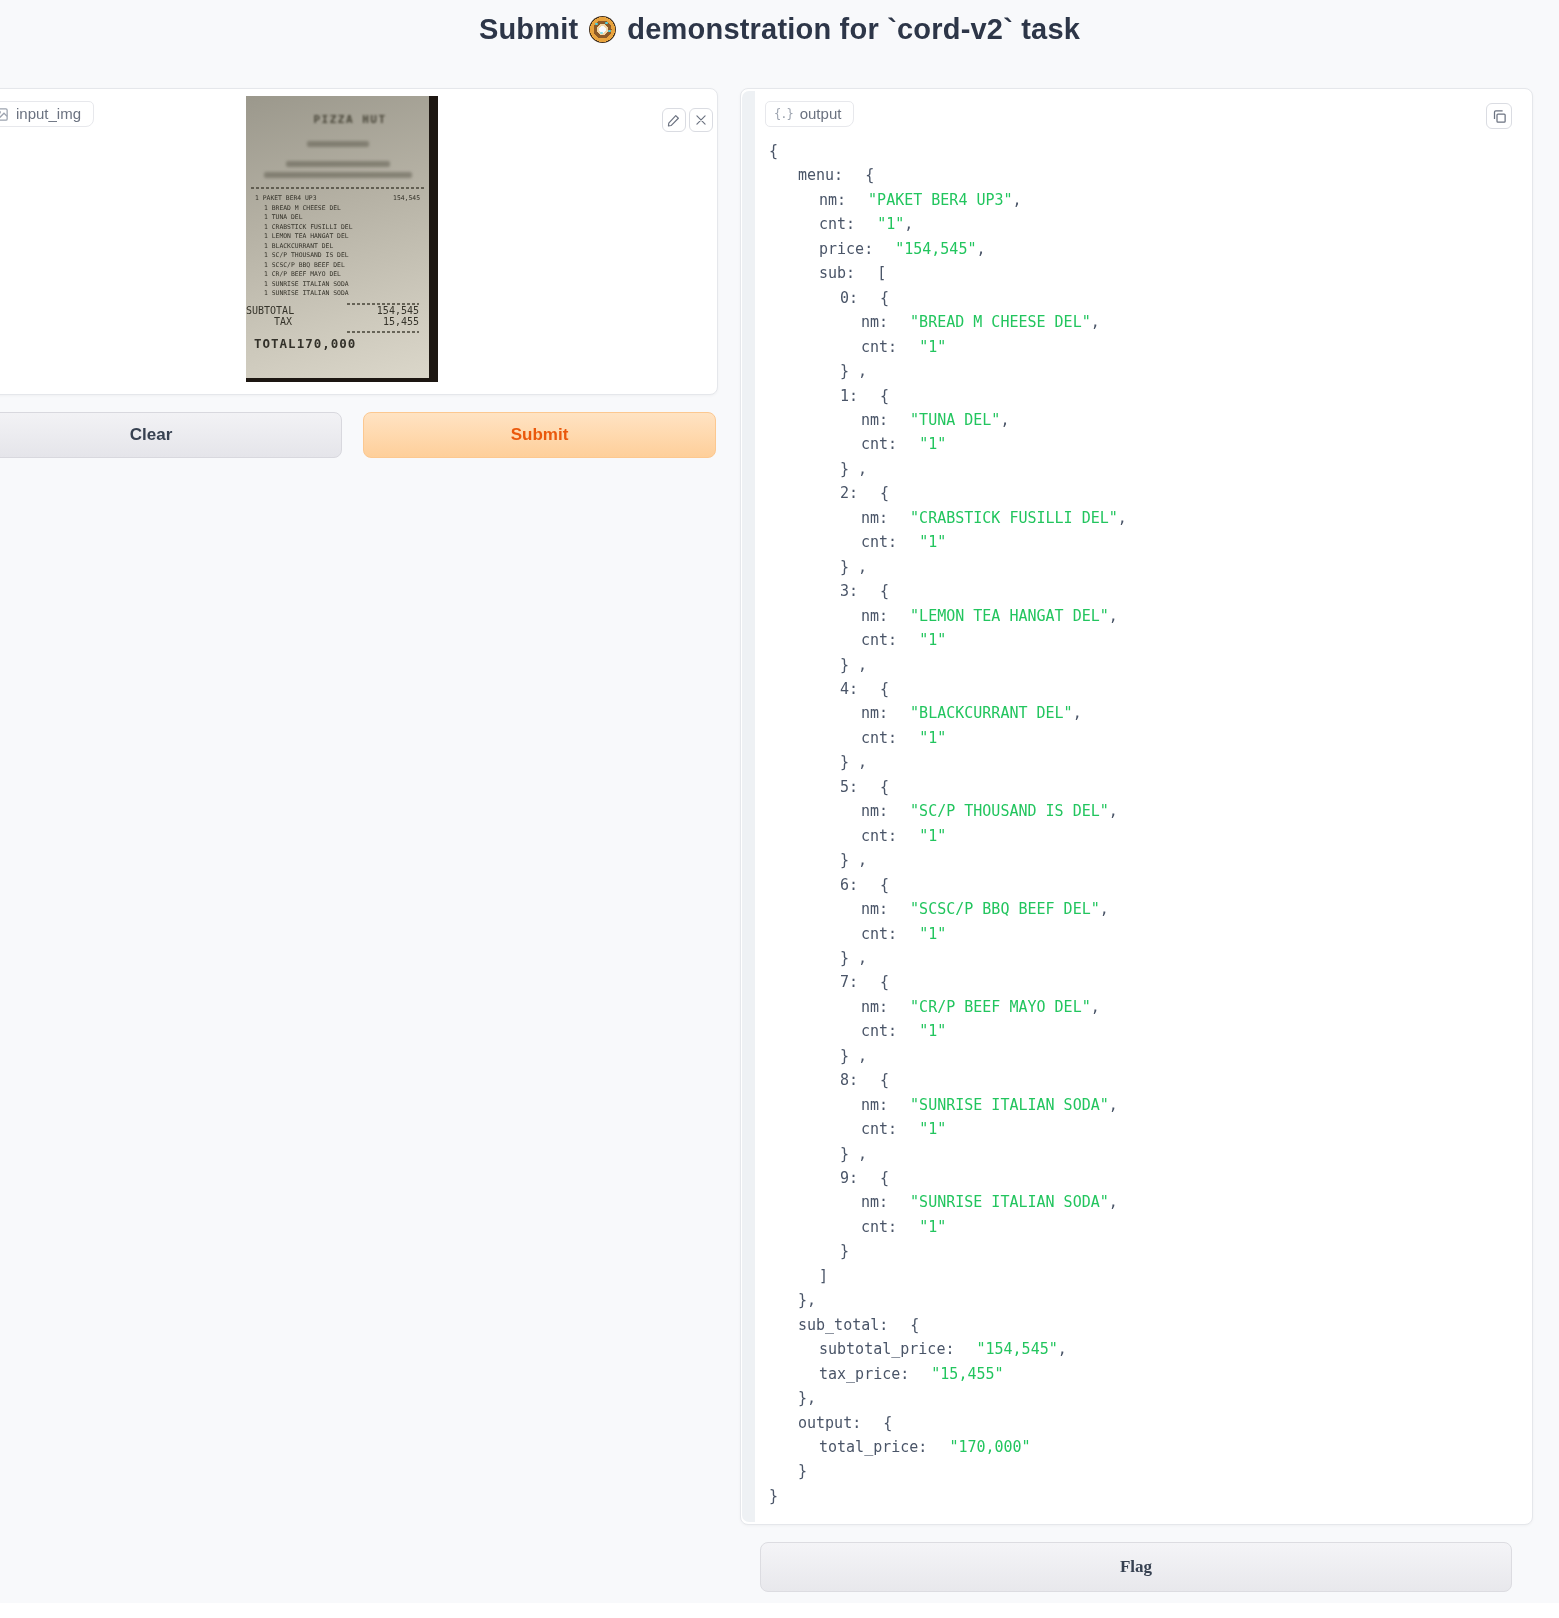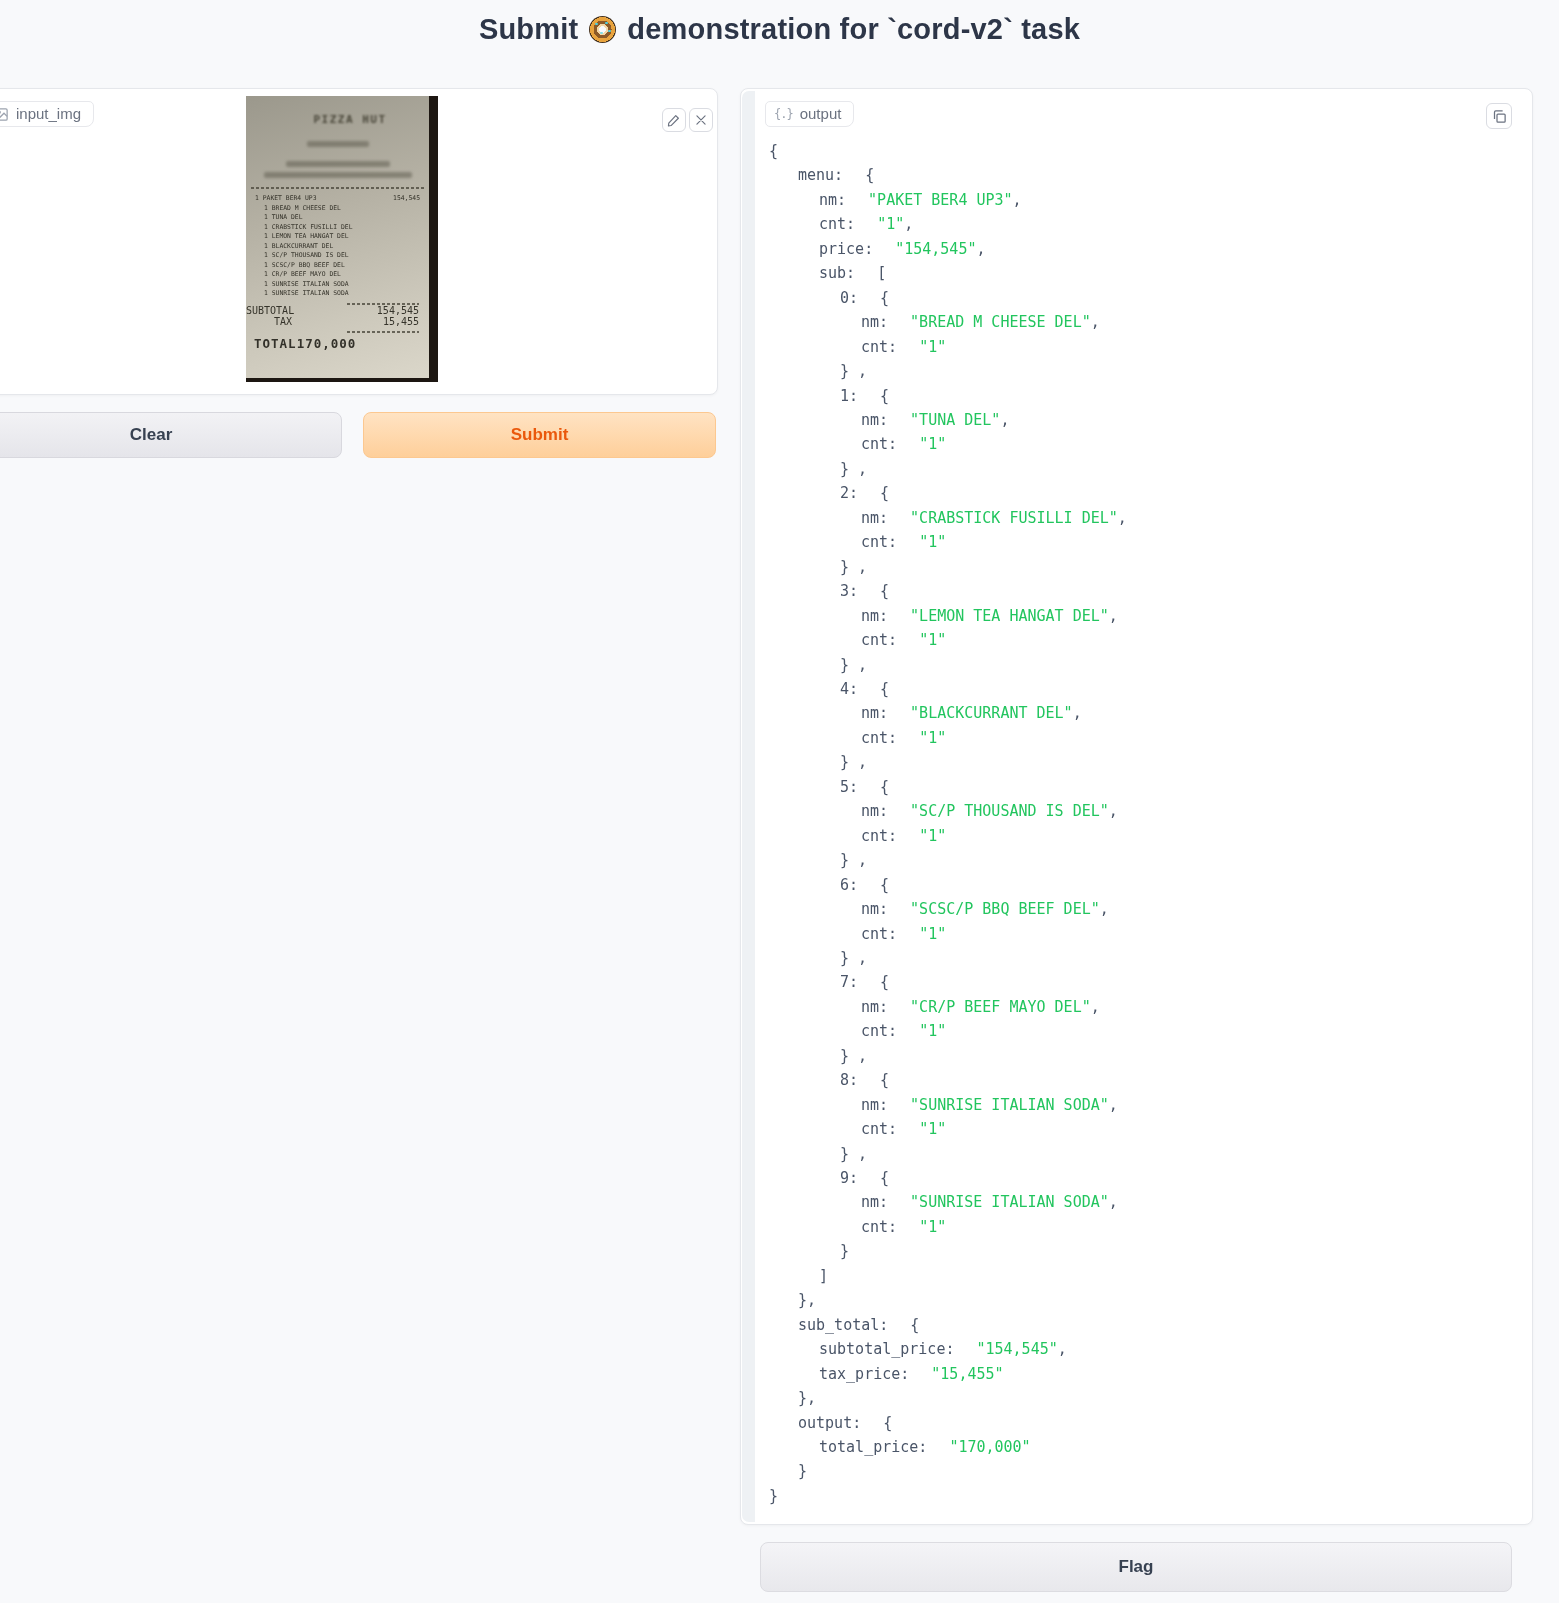--- a/index.html
+++ b/index.html
@@ -55,21 +55,21 @@
 
   
   .btn-row{position:absolute;left:-40px;top:412px;width:756px;display:flex;gap:21px;}
   .g-btn{height:46px;border-radius:8px;font-family:"Liberation Sans",sans-serif;font-size:17px;font-weight:700;cursor:pointer;}
   .btn-secondary{background:linear-gradient(180deg,#f2f2f5 0%,#e5e5ea 100%);border:1px solid #d8d8de;color:#374151;}
   .btn-primary{background:linear-gradient(180deg,#ffe3c3 0%,#fecf9a 100%);border:1px solid #fcc890;color:#ea580c;}
   .clear-btn{width:382px;}
   .submit-btn{width:353px;}
   .flag-btn{position:absolute;left:760px;top:1542px;width:752px;height:50px;border-radius:8px;
     background:linear-gradient(180deg,#f4f4f7 0%,#e8e8ec 100%);border:1px solid #dcdce1;
-    font-size:17px;font-weight:700;color:#374151;cursor:pointer;}
+    font-size:17px;font-weight:700;color:#374151;cursor:pointer;font-family:Liberation Serif, serif;}
 
   
   .json-gutter{position:absolute;left:1px;top:2px;bottom:2px;width:13px;background:#eef1f4;border-radius:7px 0 0 7px;}
   .json-content{position:absolute;left:28px;top:50px;right:14px;
     font-family:"DejaVu Sans Mono",monospace;font-size:15px;color:#4a5568;}
   .jline{line-height:24.45px;white-space:pre;}
   .jkey{color:#4a5568;margin-right:22px;}
   .jpunct{color:#4a5568;}
   .jstr{color:#22c55e;}
 

